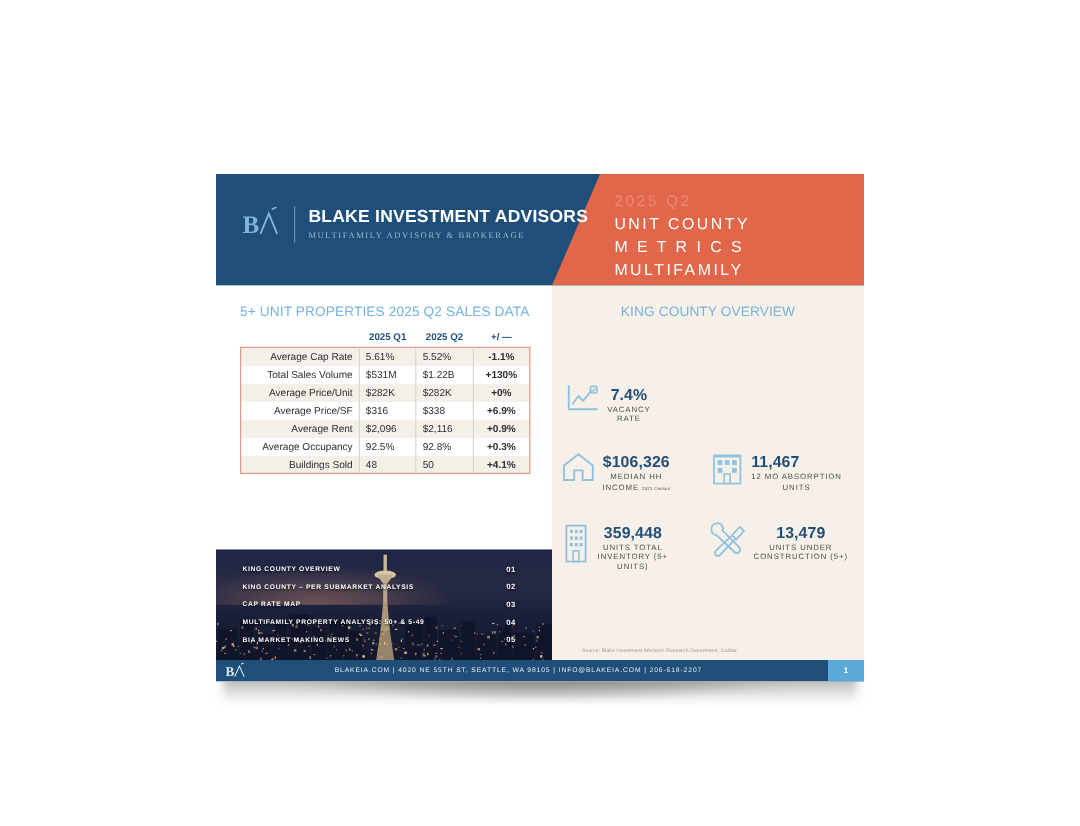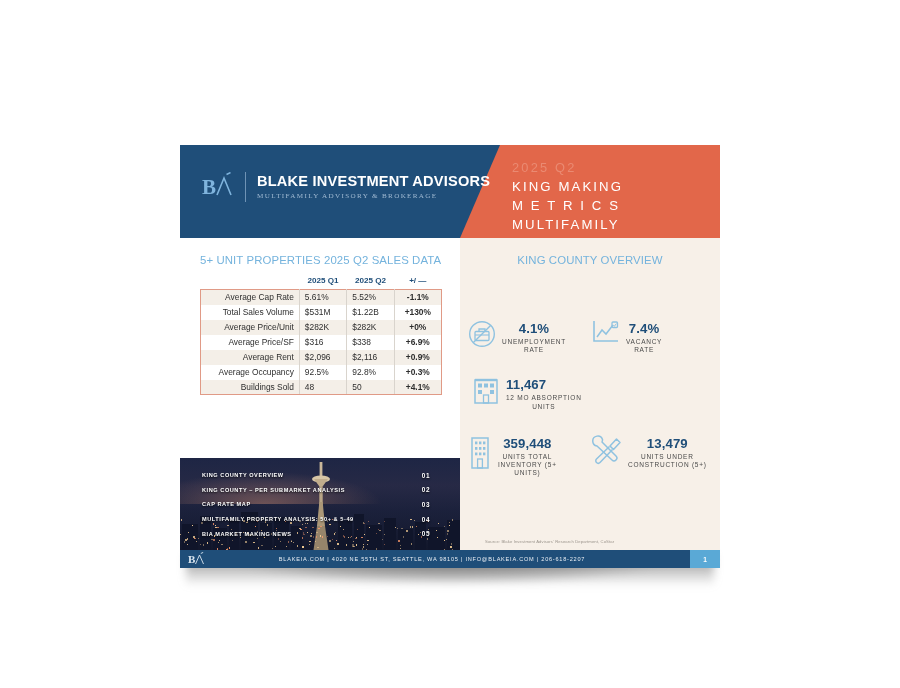--- a/index.html
+++ b/index.html
@@ -184,21 +184,21 @@
         </div>
         <div class="logo-div"></div>
         <div class="logo-text">
           <div class="logo-title">BLAKE INVESTMENT ADVISORS</div>
           <div class="logo-sub">MULTIFAMILY ADVISORY &amp; BROKERAGE</div>
         </div>
       </div>
 
       <div class="hdr-title">
         <div class="hdr-q">2025 Q2</div>
-        <div class="hdr-l">KING MAKING</div>
+        <div class="hdr-l">UNIT COUNTY</div>
         <div class="hdr-l">M E T R I C S</div>
         <div class="hdr-l">MULTIFAMILY</div>
       </div>
     </div>
 
     <div class="body">
 
       <div class="left-col">
         <div class="sect-title left-title">5+ UNIT PROPERTIES 2025 Q2 SALES DATA</div>
 
@@ -509,54 +509,50 @@
         </div>
       </div>
 
       <div class="right-col">
         <div class="sect-title right-title">KING COUNTY OVERVIEW</div>
 
 
         <div class="grid2">
 
           <div class="mrow" style="margin-bottom:22px;">
-            <div class="mcell">
-              <span class="icon">
-                <svg width="28" height="28" viewBox="0 0 28 28">
-                  <circle cx="14" cy="14" r="12.3" fill="none" stroke="#8fc2e0" stroke-width="1.4"></circle>
-                  <rect x="7" y="11.5" width="14" height="9" rx="1" fill="none" stroke="#8fc2e0" stroke-width="1.3"></rect>
-                  <path d="M11,11.5 L11,9 L17,9 L17,11.5" fill="none" stroke="#8fc2e0" stroke-width="1.3"></path>
-                  <line x1="7" y1="15" x2="21" y2="15" stroke="#8fc2e0" stroke-width="1.1"></line>
-                  <line x1="5.4" y1="22.6" x2="22.6" y2="5.4" stroke="#8fc2e0" stroke-width="1.4"></line>
-                </svg>
-              </span>
-              <span class="mtxt ctr">
-                <span class="mnum" style="display:block">4.1%</span>
-                <span class="mlbl" style="display:block">UNEMPLOYMENT</span>
-                <span class="mlbl" style="display:block;margin-top:0">RATE</span>
-              </span>
-            </div>
             <div class="mcell r2">
               <span class="icon">
                 <svg width="28" height="24" viewBox="0 0 28 24">
                   <path d="M2,1 L2,21 L26,21" fill="none" stroke="#8fc2e0" stroke-width="1.6"></path>
                   <path d="M5,17 L10,10 L14,14 L21,5" fill="none" stroke="#8fc2e0" stroke-width="1.5"></path>
                   <rect x="20" y="2" width="5.5" height="5.5" rx="1" fill="none" stroke="#8fc2e0" stroke-width="1.3"></rect>
                   <path d="M21.3,5.2 L22.4,6.2 L24.4,3.6" fill="none" stroke="#8fc2e0" stroke-width="1"></path>
                 </svg>
               </span>
               <span class="mtxt ctr">
                 <span class="mnum" style="display:block">7.4%</span>
                 <span class="mlbl" style="display:block">VACANCY</span>
                 <span class="mlbl" style="display:block;margin-top:0">RATE</span>
               </span>
             </div>
           </div>
 
           <div class="mrow" style="margin-bottom:24px;">
+            <div class="mcell">
+              <span class="icon">
+                <svg width="28" height="26" viewBox="0 0 28 26">
+                  <path d="M2,12 L14,2.5 L26,12 L26,24 L17.5,24 L17.5,16 L10.5,16 L10.5,24 L2,24 Z" fill="none" stroke="#8fc2e0" stroke-width="1.6" stroke-linejoin="round"></path>
+                </svg>
+              </span>
+              <span class="mtxt ctr">
+                <span class="mnum" style="display:block">$106,326</span>
+                <span class="mlbl" style="display:block">MEDIAN HH</span>
+                <span class="mlbl" style="display:block;margin-top:0"><span>INCOME</span> <span class="tiny">2021 Census</span></span>
+              </span>
+            </div>
             <div class="mcell r2">
               <span class="icon">
                 <svg width="28" height="28" viewBox="0 0 28 28">
                   <rect x="3" y="4" width="22" height="23" fill="none" stroke="#8fc2e0" stroke-width="1.5"></rect>
                   <line x1="3" y1="4" x2="25" y2="4" stroke="#8fc2e0" stroke-width="2.4"></line>
                   <rect x="6" y="7.5" width="4" height="4" fill="#8fc2e0"></rect>
                   <rect x="12" y="7.5" width="4" height="4" fill="#8fc2e0"></rect>
                   <rect x="18" y="7.5" width="4" height="4" fill="#8fc2e0"></rect>
                   <rect x="6" y="14" width="4" height="4" fill="#8fc2e0"></rect>
                   <rect x="18" y="14" width="4" height="4" fill="#8fc2e0"></rect>

